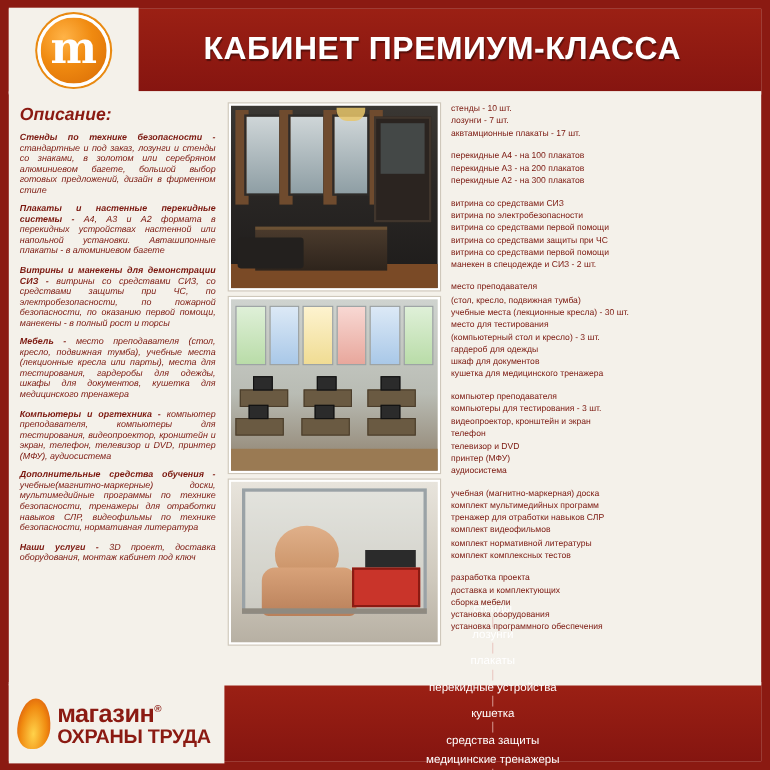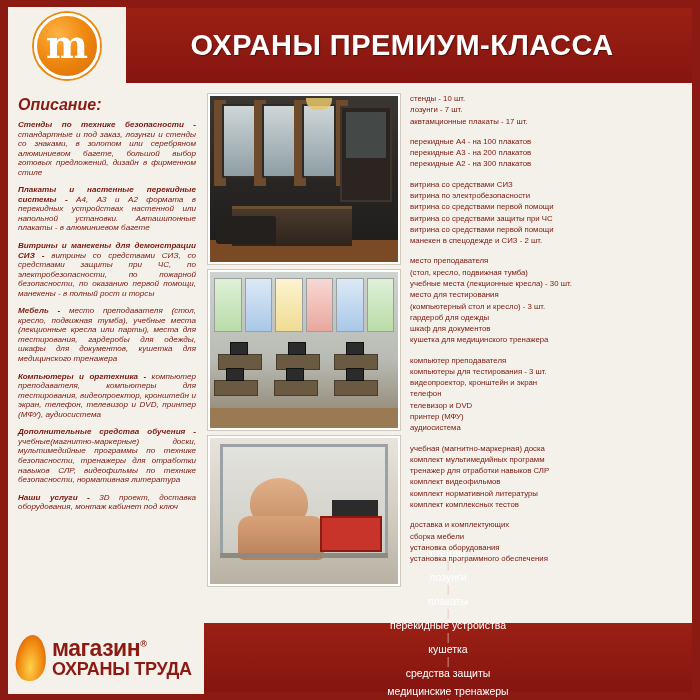--- a/index.html
+++ b/index.html
@@ -230,21 +230,21 @@
 
 <div class="page">
  <div class="inner">
 
   <div class="header">
     <div class="logo-wrap">
       <div class="logo-circle">
         <span class="logo-letter">m</span>
       </div>
     </div>
-    <div class="header-title">ОХРАНЫ ПРЕМИУМ-КЛАССА</div>
+    <div class="header-title">КАБИНЕТ ПРЕМИУМ-КЛАССА</div>
   </div>
 
   <div class="body">
 
     <div class="col-left">
       <div class="desc-title">Описание:</div>
 
       <div class="desc-block">
         <p><span class="lead">Стенды по технике безопасности -</span><span> стандартные и под заказ, лозунги и стенды со знаками, в золотом или серебряном алюминиевом багете, большой выбор готовых предложений, дизайн в фирменном стиле</span></p>
       </div>
@@ -373,20 +373,21 @@
       <div class="spec-group">
         <p>учебная (магнитно-маркерная) доска</p>
         <p>комплект мультимедийных программ</p>
         <p>тренажер для отработки навыков СЛР</p>
         <p>комплект видеофильмов</p>
         <p>комплект нормативной литературы</p>
         <p>комплект комплексных тестов</p>
       </div>
 
       <div class="spec-group">
+        <p>разработка проекта</p>
         <p>доставка и комплектующих</p>
         <p>сборка мебели</p>
         <p>установка оборудования</p>
         <p>установка программного обеспечения</p>
       </div>
 
     </div>
   </div>
 
   <div class="footer">

